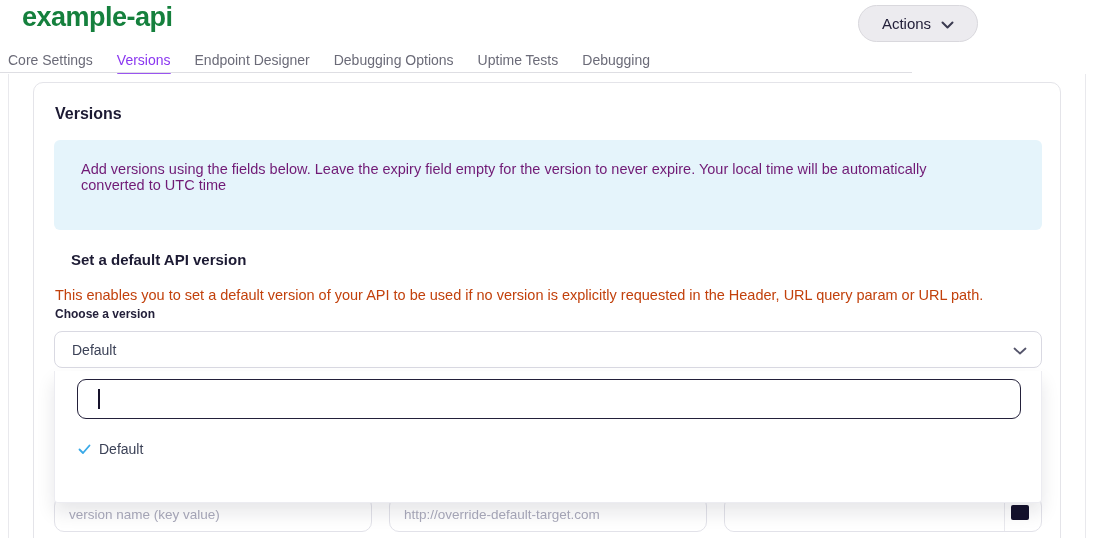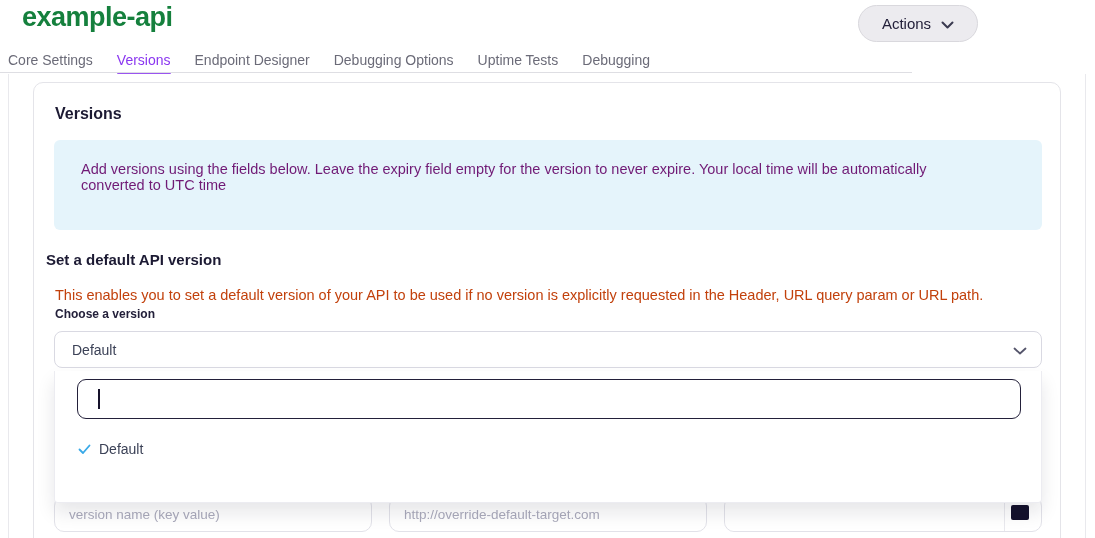--- a/index.html
+++ b/index.html
@@ -34,21 +34,21 @@
   .card { position: absolute; left: 33px; top: 8px; width: 1028px; height: 470px;
     background: #fff; border: 1px solid #E4E4E9; border-radius: 10px; }
 
   .card-heading { position: absolute; left: 21px; top: 22px; font-size: 16px; font-weight: 700;
     color: #1C1A33; }
 
   .infobox { position: absolute; left: 20px; top: 57px; width: 988px; height: 90px;
     background: #E5F4FB; border-radius: 6px; padding: 21px 27px; }
   .infobox p { font-size: 14.5px; line-height: 16px; color: #701a75; max-width: 880px; }
 
-  .section-heading { position: absolute; left: 12px; top: 168px; font-size: 15px;
+  .section-heading { position: absolute; left: 37px; top: 168px; font-size: 15px;
     font-weight: 700; color: #1C1A33; }
   .section-desc { position: absolute; left: 21px; top: 204px; font-size: 14.5px; color: #c2410c; }
   .choose-label { position: absolute; left: 21px; top: 224px; font-size: 12px; font-weight: 700;
     color: #23203A; }
 
   .select { position: absolute; left: 20px; top: 248px; width: 988px; height: 37px;
     border: 1px solid #D9D9E2; border-radius: 8px; background: #fff; display: flex;
     align-items: center; padding: 0 14px 0 17px; cursor: pointer; }
   .select-value { flex: 1; font-size: 14px; color: #3C4257; }
 

